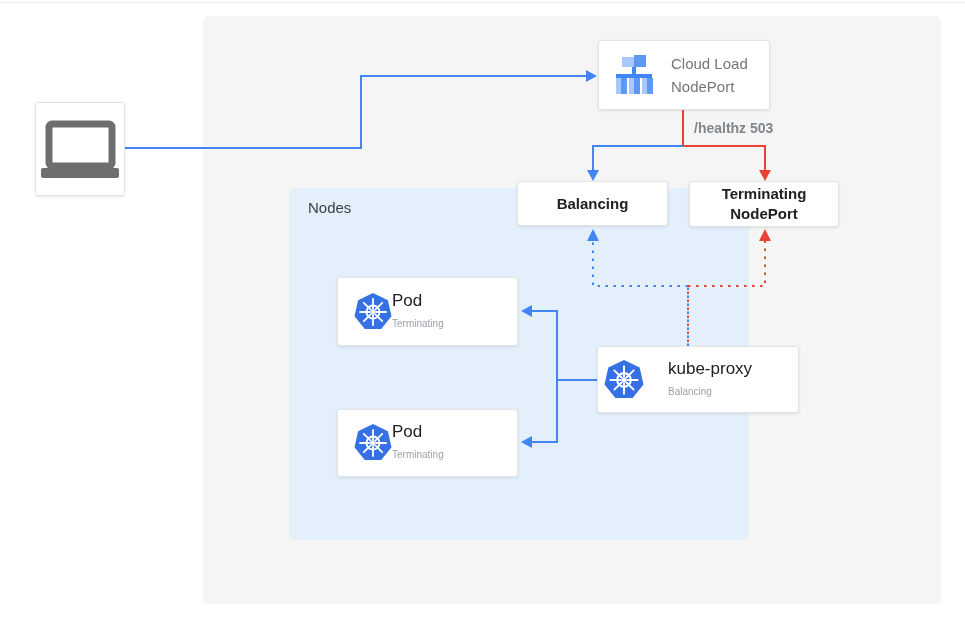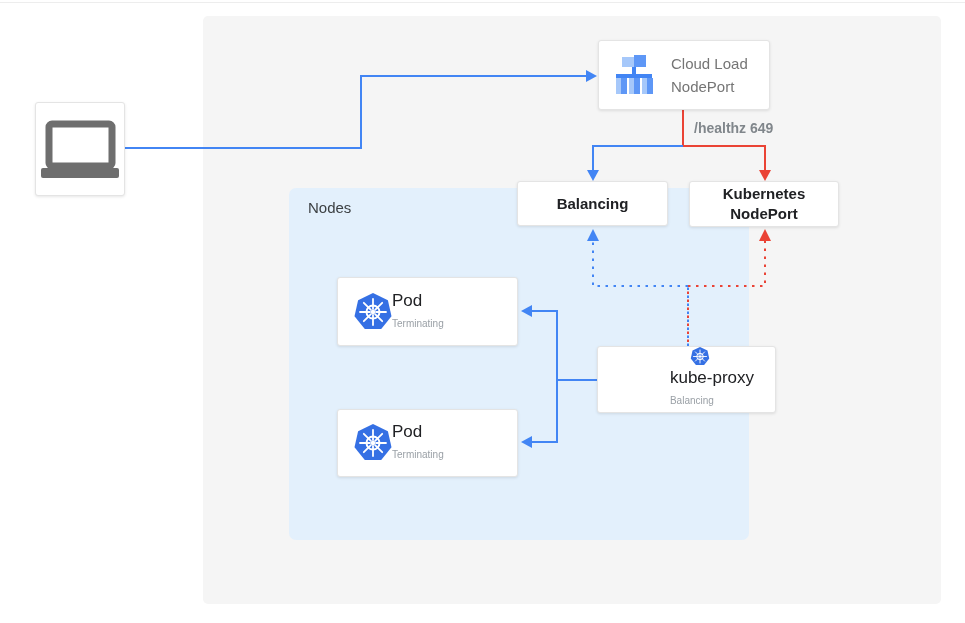--- a/index.html
+++ b/index.html
@@ -29,21 +29,21 @@
   .clb-text{margin-left:13px;width:90px;font-size:15px;line-height:23px;color:var(--text-gray);}
   .healthz{position:absolute;left:694px;top:120px;font-size:14px;font-weight:bold;color:#80868b;z-index:3;}
   .port-box{display:flex;align-items:center;justify-content:center;text-align:center;
             font-size:15px;font-weight:bold;color:var(--text-dark);line-height:20px;}
   .nodeport-box{left:517px;top:181px;width:151px;height:45px;}
   .healthcheck-box{left:689px;top:181px;width:150px;height:46px;}
   .hc-label{width:110px;}
   .entity-box{display:flex;align-items:center;}
   .pod-box-1{left:337px;top:277px;width:181px;height:69px;padding-left:16px;}
   .pod-box-2{left:337px;top:409px;width:181px;height:68px;padding-left:16px;}
-  .kubeproxy-box{left:597px;top:346px;width:179px;height:67px;padding-left:27px;flex-direction:column;}
+  .kubeproxy-box{left:597px;top:346px;width:202px;height:67px;padding-left:6px;}
   .pod-text{}
   .kp-text{margin-left:24px;}
   .entity-title{font-size:17px;color:var(--text-dark);line-height:24px;}
   .entity-sub{font-size:10px;color:var(--text-light-gray);line-height:22px;}
 </style>
 </head>
 <body>
 
 <div class="stage">
   <div class="hairline"></div>
@@ -93,28 +93,28 @@
       <rect x="6" y="24" width="5" height="16" fill="var(--icon-light-blue)"></rect>
       <rect x="11" y="24" width="6" height="16" fill="var(--icon-medium-blue)"></rect>
       <rect x="19" y="24" width="5" height="16" fill="var(--icon-light-blue)"></rect>
       <rect x="24" y="24" width="6" height="16" fill="var(--icon-medium-blue)"></rect>
       <rect x="32" y="24" width="5" height="16" fill="var(--icon-light-blue)"></rect>
       <rect x="37" y="24" width="6" height="16" fill="var(--icon-medium-blue)"></rect>
     </svg>
     <div class="clb-text">Cloud Load NodePort</div>
   </div>
 
-  <div class="healthz">/healthz 649</div>
+  <div class="healthz">/healthz 503</div>
 
   <div class="box port-box nodeport-box">
     <span>Balancing</span>
   </div>
 
   <div class="box port-box healthcheck-box">
-    <span class="hc-label">Kubernetes NodePort</span>
+    <span class="hc-label">Terminating NodePort</span>
   </div>
 
   <div class="box entity-box pod-box-1">
     <svg width="38" height="38" viewBox="0 0 38 38">
       <polygon points="19,0 33.9,7.2 37.5,23.2 27.2,36.1 10.8,36.1 0.5,23.2 4.1,7.2" fill="var(--k8s-blue)"></polygon>
       <g stroke="#fff" stroke-width="1.8" stroke-linecap="round">
         <line x1="22" y1="19" x2="32" y2="19"></line>
           <line x1="21.1" y1="21.1" x2="28.2" y2="28.2"></line>
         <line x1="19" y1="22" x2="19" y2="32"></line>
           <line x1="16.9" y1="21.1" x2="9.8" y2="28.2"></line>

